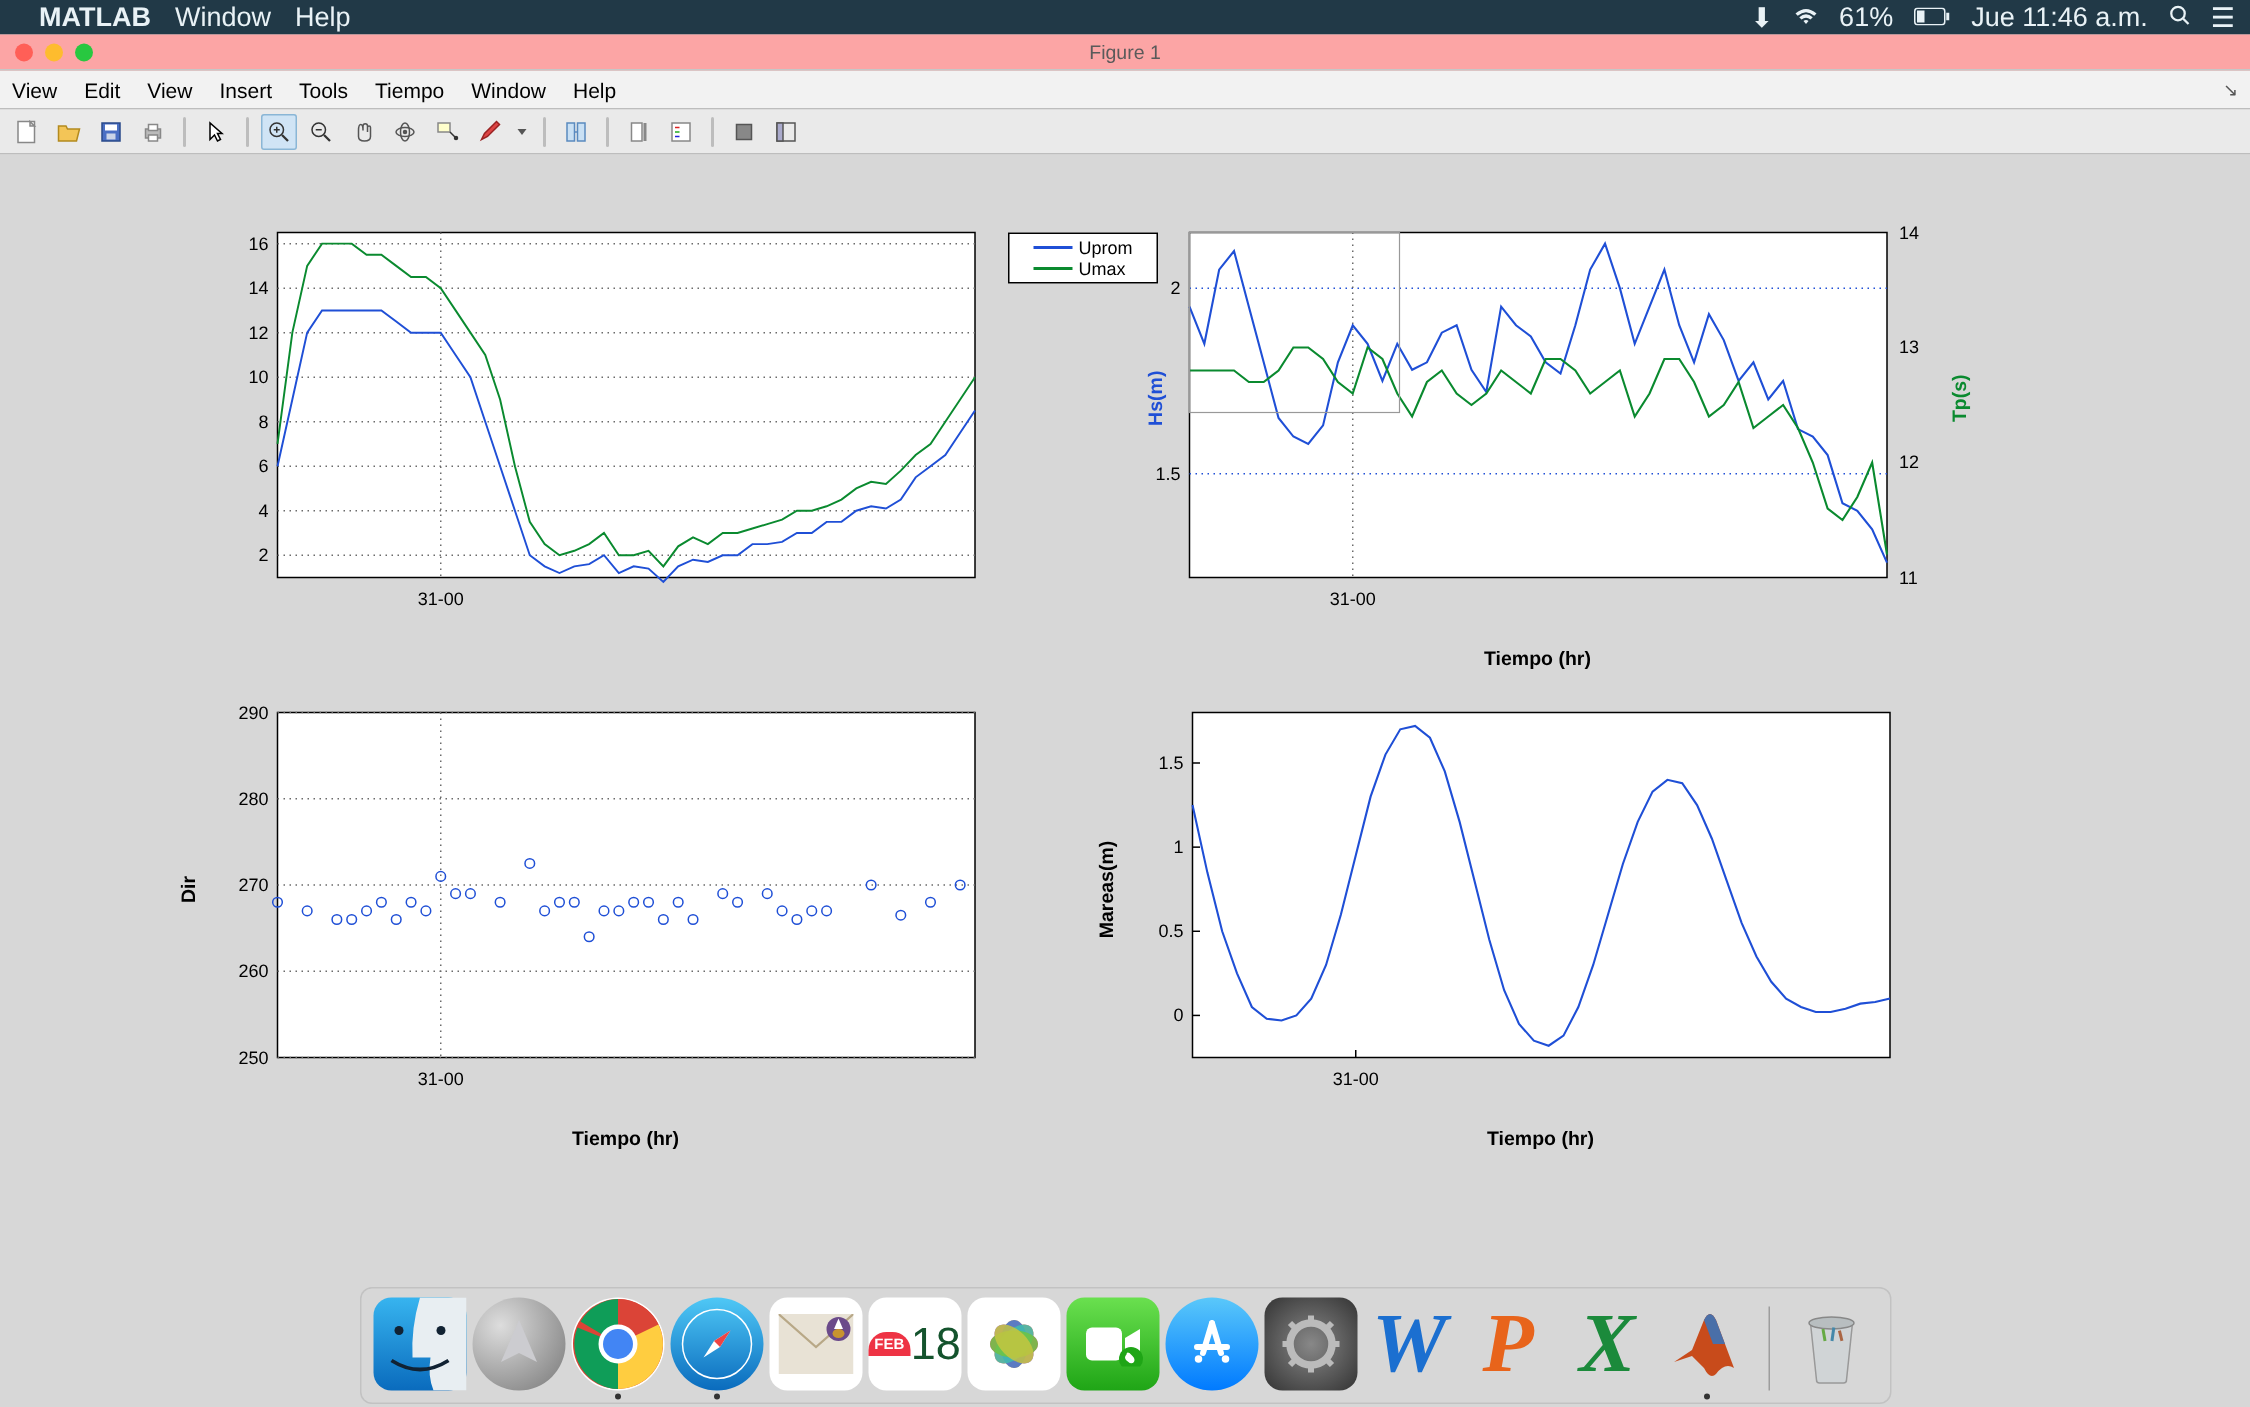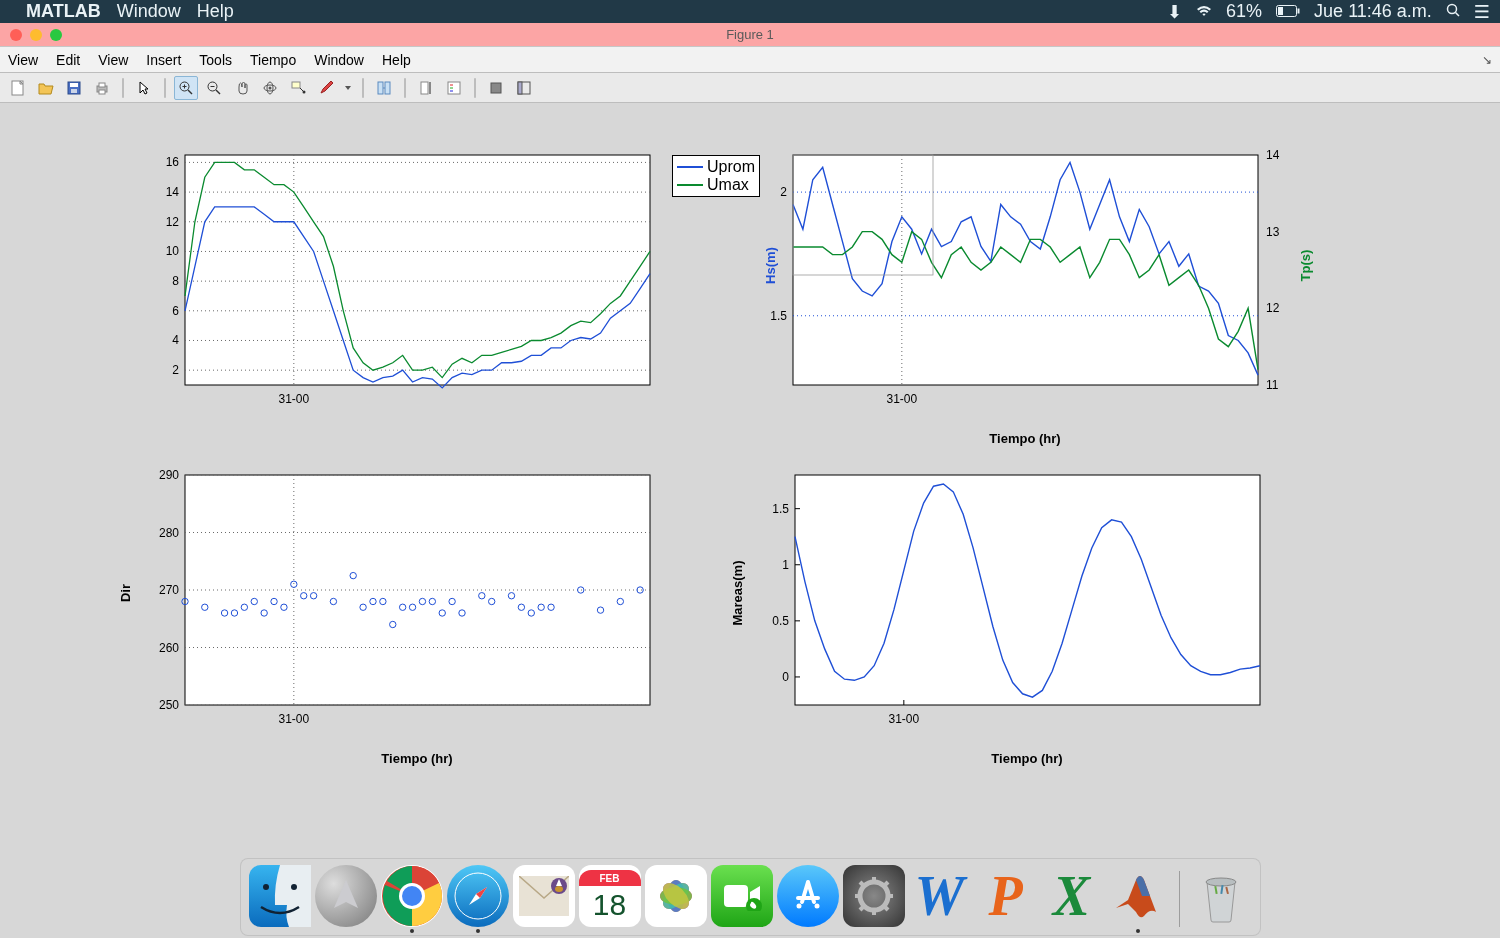--- a/index.html
+++ b/index.html
@@ -41,21 +41,21 @@
 .axis-label { font-size: 13px; font-weight: 700; fill: #000; font-family: Helvetica, Arial, sans-serif; }
 
 
 .dock-container { position: absolute; bottom: 0; left: 0; right: 0; height: 85px; display: flex; justify-content: center; align-items: flex-end; padding-bottom: 2px; }
 .dock { display: flex; align-items: flex-end; gap: 4px; background: rgba(215,215,215,0.6); border: 1px solid rgba(180,180,180,0.6); border-radius: 8px; padding: 4px 8px 8px; height: 78px; }
 .dock-icon { width: 62px; height: 62px; border-radius: 12px; display: flex; align-items: center; justify-content: center; font-size: 30px; position: relative; }
 .dock-icon .dot { position: absolute; bottom: -6px; left: 50%; transform: translateX(-50%); width: 4px; height: 4px; background: #333; border-radius: 50%; }
 .dock-sep { width: 1px; height: 56px; background: rgba(100,100,100,0.5); margin: 0 6px; }
 
 
-.legend-box { position: absolute; border: 1px solid #000; background: #fff; font-size: 16px; padding: 2px 4px; }
+.legend-box { position: absolute; border: 1px solid #000; background: #fff; font-size: 12px; padding: 2px 16px; }
 .legend-item { display: flex; align-items: center; gap: 4px; }
 .legend-line { width: 26px; height: 2px; }
 
 .yleft-label-rot, .yright-label-rot { position: absolute; font-size: 13px; font-weight: 700; transform: rotate(-90deg); transform-origin: center; }
 </style>
 </head>
 <body>
 
 <div class="mac-menubar">
   <div class="left">
@@ -419,21 +419,21 @@
     </div>
     <div class="dock-icon" style="background:#fff;">
       <svg width="50" height="40" viewBox="0 0 50 40">
           <rect width="50" height="40" fill="#e8e2d5"></rect>
           <path d="M0 0 L25 22 L50 0" fill="none" stroke="#b8a887" stroke-width="1.5"></path>
           <circle cx="40" cy="10" r="8" fill="#6b4a8a"></circle>
           <path d="M40 3 L37 10 L43 10 Z" fill="#fff"></path>
           <ellipse cx="40" cy="13" rx="4" ry="3" fill="#c8942f"></ellipse>
         </svg>
     </div>
-    <div class="dock-icon" style="background:#fff;flex-direction:column;">
+    <div class="dock-icon" style="background:#fff;flex-direction:row;">
       <div style="width:100%;height:16px;background:#e34;color:#fff;font-size:10px;font-weight:700;display:flex;align-items:center;justify-content:center;border-radius:12px 12px 0 0;">FEB</div>
       <div style="font-size:30px;font-weight:300;color:#14532d;margin-top:2px;">18</div>
     </div>
     <div class="dock-icon" style="background:#fff;">
       <svg width="46" height="46" viewBox="0 0 46 46">
           <g transform="translate(23 23)">
             <ellipse rx="9" ry="16" fill="#f6b63b" opacity="0.85"></ellipse>
             <ellipse rx="9" ry="16" fill="#ef5b3b" opacity="0.85" transform="rotate(45)"></ellipse>
             <ellipse rx="9" ry="16" fill="#d9308a" opacity="0.85" transform="rotate(90)"></ellipse>
             <ellipse rx="9" ry="16" fill="#8a3fbf" opacity="0.85" transform="rotate(135)"></ellipse>

